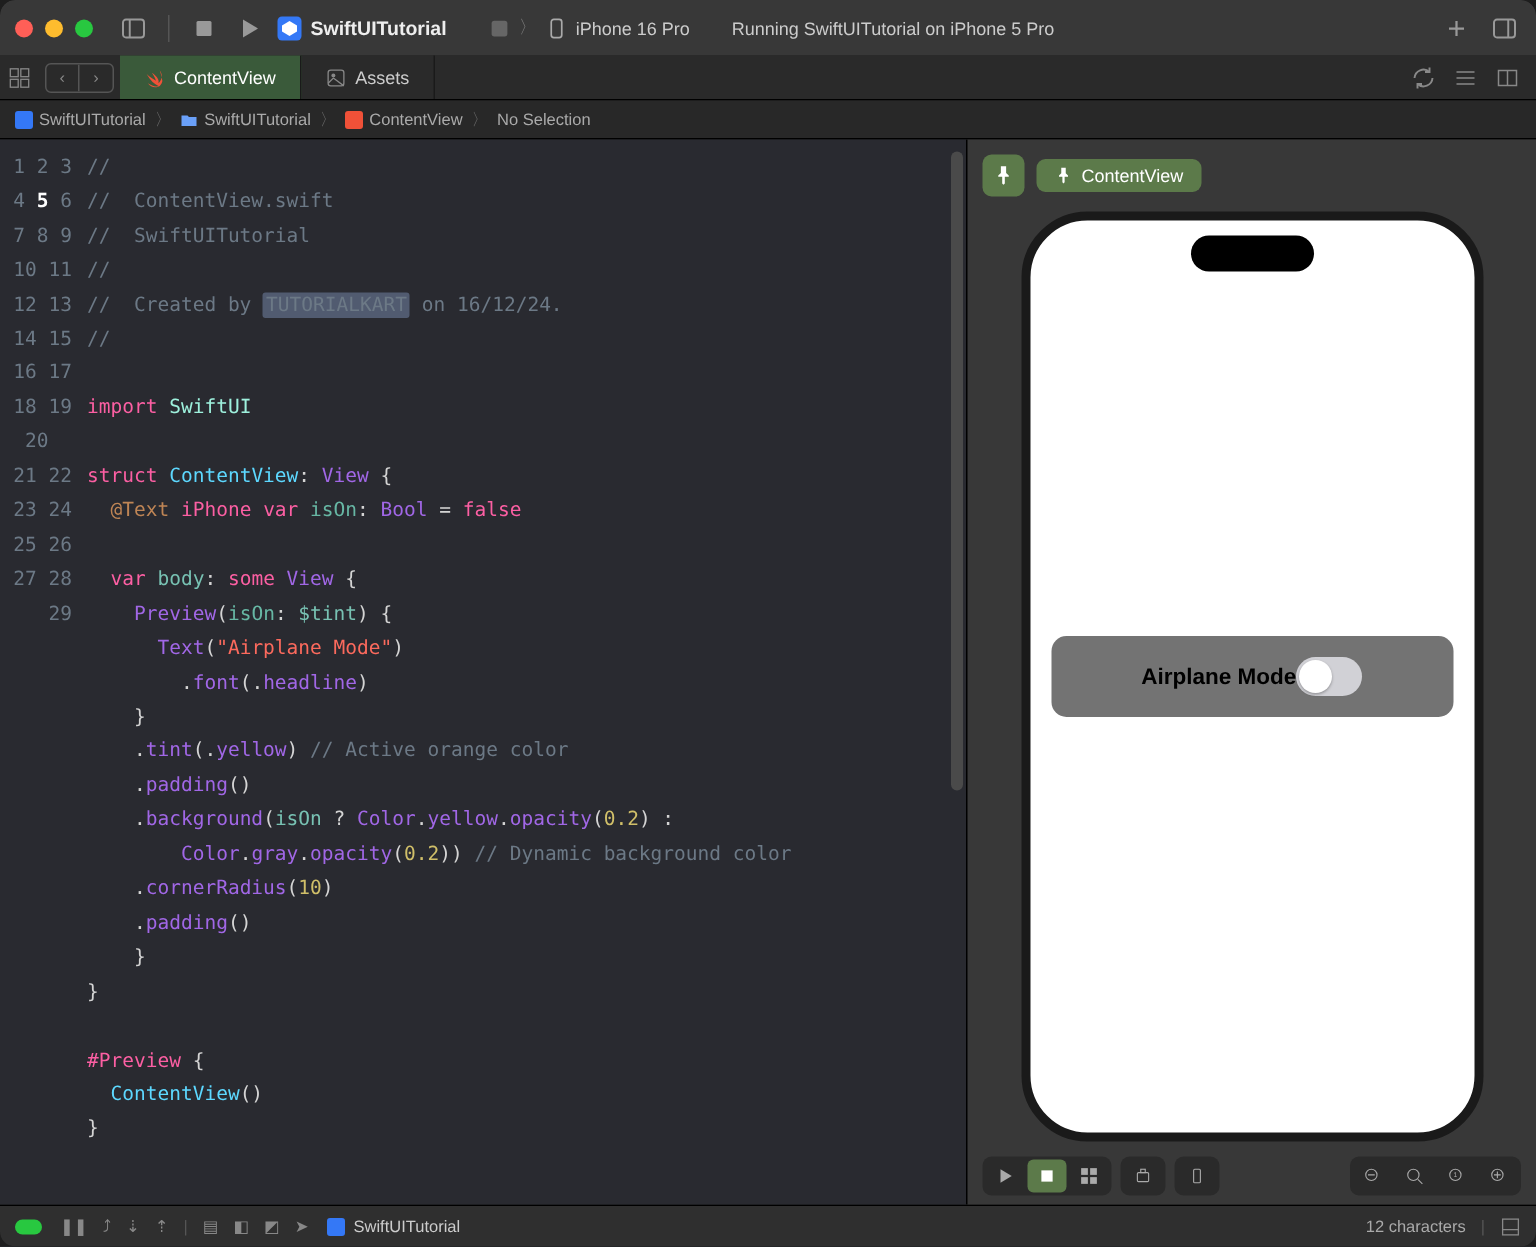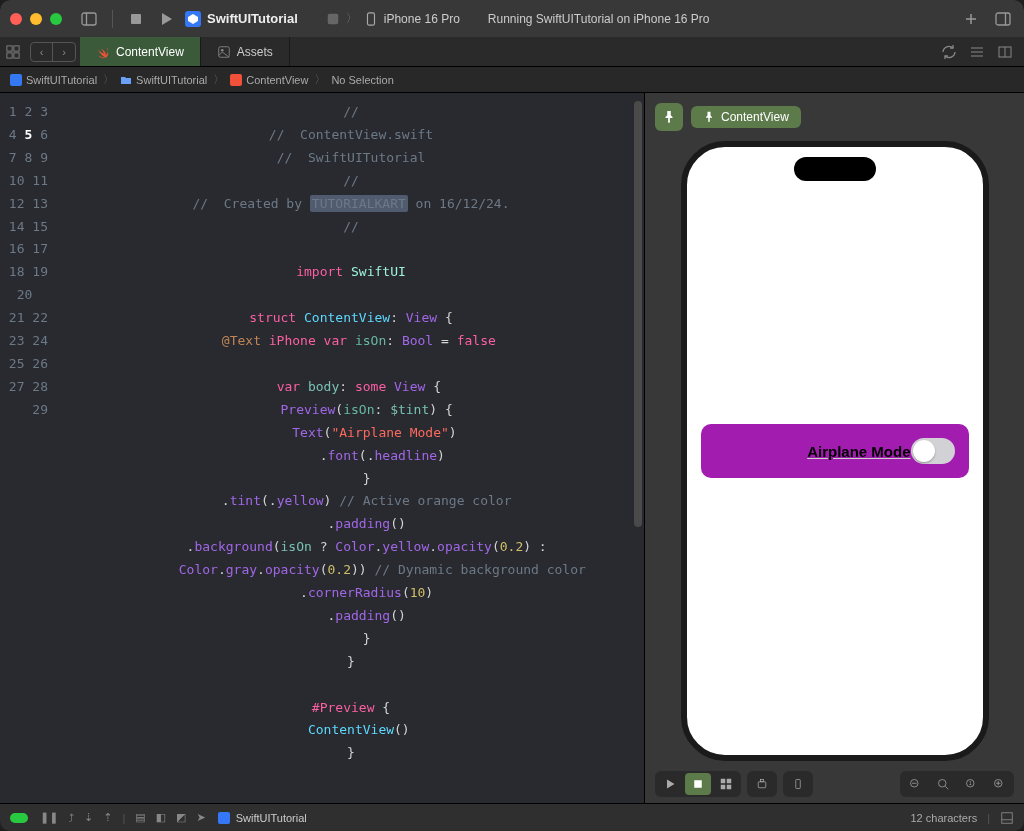--- a/index.html
+++ b/index.html
@@ -60,21 +60,21 @@
 }
 .breadcrumb .chev { color:#666; margin:0 2px; }
 .bc-icon { width:12px; height:12px; }
 
 
 .main { display:flex; height:calc(100% - 37px - 30px - 26px - 28px); }
 
 
 .editor { flex:1; background:#292a30; display:flex; overflow:hidden; position:relative; }
 .gutter { width:58px; text-align:right; padding:8px 10px 8px 0; color:#6c7986; font-size:13px; font-family:"SF Mono",Menlo,monospace; line-height:22.9px;}
-.code { flex:1; padding:8px 0; font-family:"SF Mono",Menlo,monospace; font-size:13px; line-height:22.9px; white-space:pre; color:#d4d4d4;text-align:center; }
+.code { flex:1; padding:8px 0; font-family:"SF Mono",Menlo,monospace; font-size:13px; line-height:22.9px; white-space:pre; color:#d4d4d4; }
 .c-comment { color:#6c7986; }
 .c-keyword { color:#fc5fa3; }
 .c-type { color:#9ef1dd; }
 .c-typedef { color:#5dd8ff; }
 .c-member { color:#67b7a4; }
 .c-prop { color:#78c2b3; }
 .c-string { color:#fc6a5d; }
 .c-number { color:#d0bf69;margin-top:41px; }
 .c-attr { color:#bf8555; }
 .c-ident { color:#a167e6; }
@@ -85,21 +85,21 @@
 .canvas { width:380px; background:#383838; border-left:1px solid #000; position:relative; display:flex; flex-direction:column; }
 .canvas-toolbar { padding:10px; display:flex; gap:8px; align-items:center; }
 .pin-btn { width:28px; height:28px; background:#5c7a4a; border-radius:6px; display:flex; align-items:center; justify-content:center; }
 .cv-badge { background:#5c7a4a; padding:4px 12px; border-radius:6px; font-size:12px; display:flex; align-items:center; gap:6px; color:#fff;}
 .device-frame {
   margin:0 auto; width:308px; height:620px; background:#fff;
   border:6px solid #1a1a1a; border-radius:44px; position:relative; overflow:hidden;
 }
 .notch { position:absolute; top:10px; left:50%; transform:translateX(-50%); width:82px; height:24px; background:#000; border-radius:14px; }
 .device-content { position:absolute; inset:0; display:flex; align-items:center; justify-content:center; padding:0 14px; }
-.toggle-row { width:100%; background:#a21caf; border-radius:10px; padding:14px; display:flex; align-items:center; justify-content:flex-end;text-decoration:underline; }
+.toggle-row { width:100%; background:#737373; border-radius:10px; padding:14px; display:flex; align-items:center; justify-content:center; }
 .toggle-label { font-size:15px; font-weight:600; color:#000;}
 .switch { width:44px; height:26px; background:#d1d1d6; border-radius:13px; position:relative; }
 .switch::after { content:""; position:absolute; left:2px; top:2px; width:22px; height:22px; background:#fff; border-radius:50%; box-shadow:0 1px 2px rgba(0,0,0,0.3);}
 .canvas-bottom {
   position:absolute; bottom:6px; left:0; right:0; display:flex; padding:0 10px; gap:6px; align-items:center;
 }
 .cb-group { display:flex; gap:2px; background:#2a2a2a; border-radius:6px; padding:2px; }
 .cb-btn { width:26px; height:22px; display:flex; align-items:center; justify-content:center; border-radius:4px; color:#aaa; }
 .cb-btn.active { background:#5c7a4a; color:#fff; }
 .cb-spacer { flex:1; }
@@ -149,21 +149,21 @@
   <div class="scheme">
     <svg width="14" height="14" viewBox="0 0 16 16">
         <rect x="2" y="2" width="12" height="12" rx="2" fill="#666"></rect>
       </svg>
     <span class="sep">〉</span>
     <svg width="14" height="14" viewBox="0 0 16 16">
         <rect x="4" y="1" width="8" height="14" rx="2" fill="none" stroke="#aaa" stroke-width="1.3"></rect>
       </svg>
     <span>iPhone 16 Pro</span>
   </div>
-  <div class="status-text">Running SwiftUITutorial on iPhone 16 Pro</div>
+  <div class="status-text">Running SwiftUITutorial on iPhone 5 Pro</div>
   <div class="toolbar-right">
     <div class="tool-icon">
         <svg viewBox="0 0 16 16">
           <path d="M8 3v10M3 8h10" stroke="currentColor" stroke-width="1.5" fill="none"></path>
         </svg>
       </div>
     <div class="tool-icon">
         <svg viewBox="0 0 16 16">
           <rect x="1" y="2" width="14" height="12" rx="2" fill="none" stroke="currentColor" stroke-width="1.3"></rect>
           <line x1="10.5" y1="2" x2="10.5" y2="14" stroke="currentColor" stroke-width="1.3"></line>

